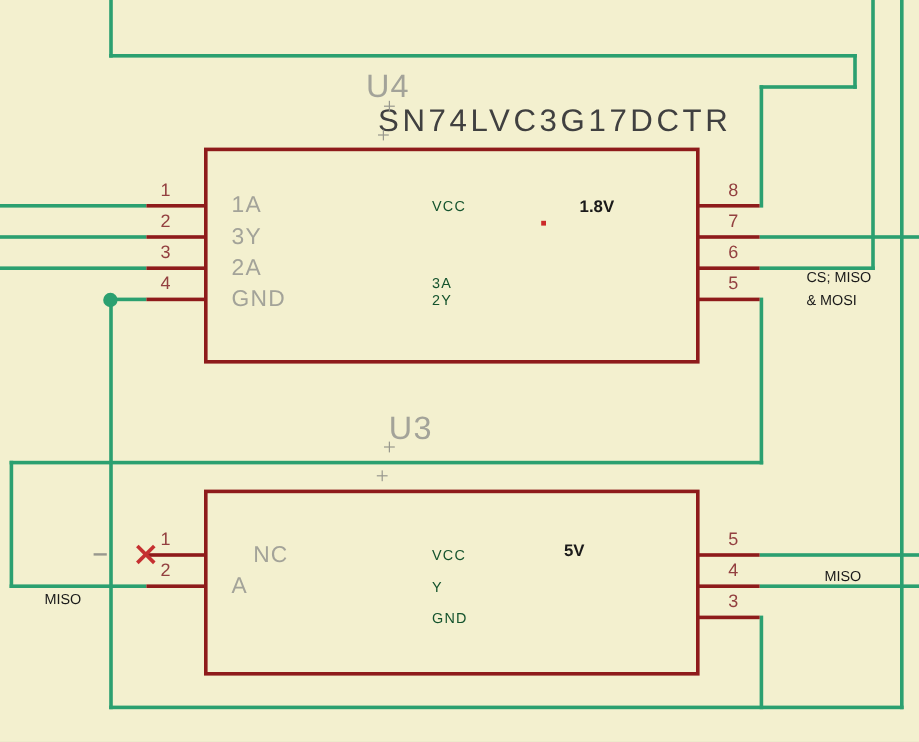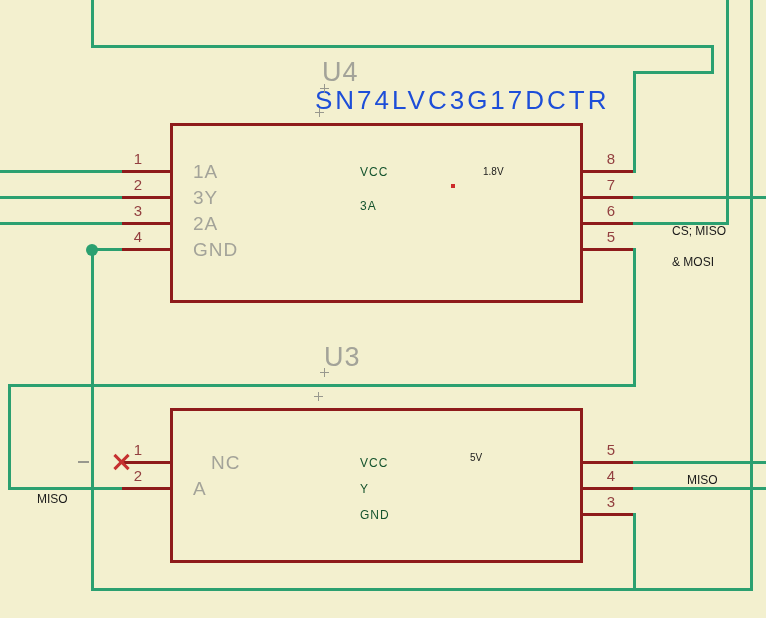--- a/index.html
+++ b/index.html
@@ -5,23 +5,23 @@
   html,body{margin:0;padding:0;background:#e8e6c8}
   #canvas{position:relative;width:766px;height:618px;background:#f3f0cf;
           font-family:"Liberation Sans",sans-serif;overflow:hidden}
   .wire{position:absolute;background:#2ba070}
   .stub{position:absolute;background:#8e1b1b;height:3px;width:50px}
   .box{position:absolute;border:3px solid #8e1b1b;box-sizing:border-box;background:transparent}
   .pn{position:absolute;width:22px;text-align:center;color:#934040;font-size:15px;line-height:16px}
   .pl{position:absolute;color:#a3a399;font-size:19px;letter-spacing:1px;line-height:24px}
   .plr{position:absolute;color:#14532d;font-size:12px;letter-spacing:1px;line-height:24px;width:200px;text-align:left}
   .ref{position:absolute;color:#a3a399;font-size:27px;letter-spacing:1px}
-  .val{position:absolute;color:#1d4ed8;font-size:26px;letter-spacing:3px;white-space:nowrap}
+  .val{position:absolute;color:#404040;font-size:26px;letter-spacing:3px;white-space:nowrap}
   .blk{position:absolute;color:#1a1a1a;font-size:12px;line-height:14px;white-space:nowrap}
-  .sm{font-size:10px;font-weight:normal}
+  .sm{font-size:14px;font-weight:bold}
   .dot{position:absolute;width:12px;height:12px;border-radius:50%;background:#2ba070}
   .cross{position:absolute;width:9px;height:9px}
   .cross::before{content:"";position:absolute;left:4px;top:0;width:1px;height:9px;background:#98988e}
   .cross::after{content:"";position:absolute;top:4px;left:0;height:1px;width:9px;background:#98988e}
   .ncx{position:absolute;width:20px;height:20px}
   .ncx::before,.ncx::after{content:"";position:absolute;left:9px;top:0;width:3px;height:20px;background:#c53030}
   .ncx::before{transform:rotate(45deg)}
   .ncx::after{transform:rotate(-45deg)}
   .dash{position:absolute;background:#98988e}
   .reddot{position:absolute;width:4px;height:4px;background:#cc2a2a}
@@ -50,21 +50,21 @@
   <div class="wire" style="left:8px;top:384px;width:628px;height:3px"></div>
   <div class="wire" style="left:8px;top:384px;width:3px;height:106px"></div>
   <div class="wire" style="left:8px;top:487px;width:114px;height:3px"></div>
   <div class="wire" style="left:633px;top:461px;width:133px;height:3px"></div>
   <div class="wire" style="left:633px;top:487px;width:133px;height:3px"></div>
   <div class="wire" style="left:633px;top:513px;width:3px;height:78px"></div>
   <div class="dot" style="left:86px;top:244px"></div>
 
   <div class="box" style="left:170px;top:123px;width:413px;height:180px"></div>
 
-  <div class="ref" style="left:322px;top:57px">U4</div>
+  <div class="ref" style="left:305px;top:57px">U4</div>
   <div class="val" style="left:315px;top:85px">SN74LVC3G17DCTR</div>
   <div class="cross" style="left:320px;top:84px"></div>
   <div class="cross" style="left:315px;top:108px"></div>
   <div class="reddot" style="left:451px;top:184px"></div>
 
   <div class="stub" style="left:122px;top:170px"></div>
   <div class="stub" style="left:122px;top:196px"></div>
   <div class="stub" style="left:122px;top:222px"></div>
   <div class="stub" style="left:122px;top:248px"></div>
   <div class="pn" style="left:127px;top:151px">1</div>
@@ -78,21 +78,22 @@
 
   <div class="stub" style="left:581px;top:170px;width:52px"></div>
   <div class="stub" style="left:581px;top:196px;width:52px"></div>
   <div class="stub" style="left:581px;top:222px;width:52px"></div>
   <div class="stub" style="left:581px;top:248px;width:52px"></div>
   <div class="pn" style="left:600px;top:151px">8</div>
   <div class="pn" style="left:600px;top:177px">7</div>
   <div class="pn" style="left:600px;top:203px">6</div>
   <div class="pn" style="left:600px;top:229px">5</div>
   <div class="plr" style="left:360px;top:160px">VCC</div>
-  <div class="plr" style="left:360px;top:194px">3A</div>
+  <div class="plr" style="left:360px;top:224px">3A</div>
+  <div class="plr" style="left:360px;top:238px">2Y</div>
 
   <div class="box" style="left:170px;top:408px;width:413px;height:155px"></div>
 
   <div class="ref" style="left:324px;top:342px">U3</div>
   <div class="cross" style="left:320px;top:368px"></div>
   <div class="cross" style="left:314px;top:392px"></div>
 
   <div class="stub" style="left:122px;top:461px"></div>
   <div class="stub" style="left:122px;top:487px"></div>
   <div class="ncx" style="left:111px;top:452px"></div>
@@ -108,17 +109,17 @@
   <div class="pn" style="left:600px;top:442px">5</div>
   <div class="pn" style="left:600px;top:468px">4</div>
   <div class="pn" style="left:600px;top:494px">3</div>
   <div class="plr" style="left:360px;top:451px">VCC</div>
   <div class="plr" style="left:360px;top:477px">Y</div>
   <div class="plr" style="left:360px;top:503px">GND</div>
 
   <div class="blk sm" style="left:483px;top:165px">1.8V</div>
   <div class="blk sm" style="left:470px;top:451px">5V</div>
   <div class="blk" style="left:672px;top:224px">CS; MISO</div>
-  <div class="blk" style="left:672px;top:255px">&amp; MOSI</div>
+  <div class="blk" style="left:672px;top:243px">&amp; MOSI</div>
   <div class="blk" style="left:37px;top:492px">MISO</div>
   <div class="blk" style="left:687px;top:473px">MISO</div>
 
 </div>
 
 </body></html>

